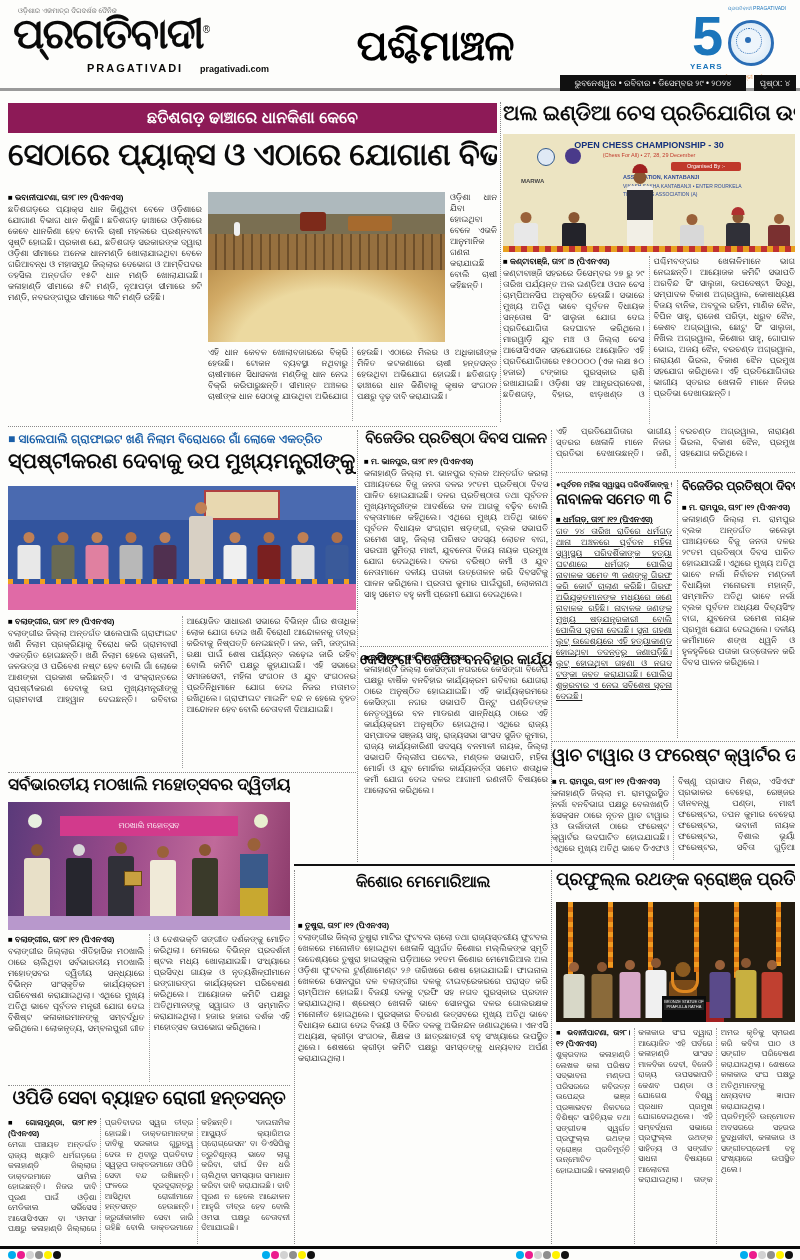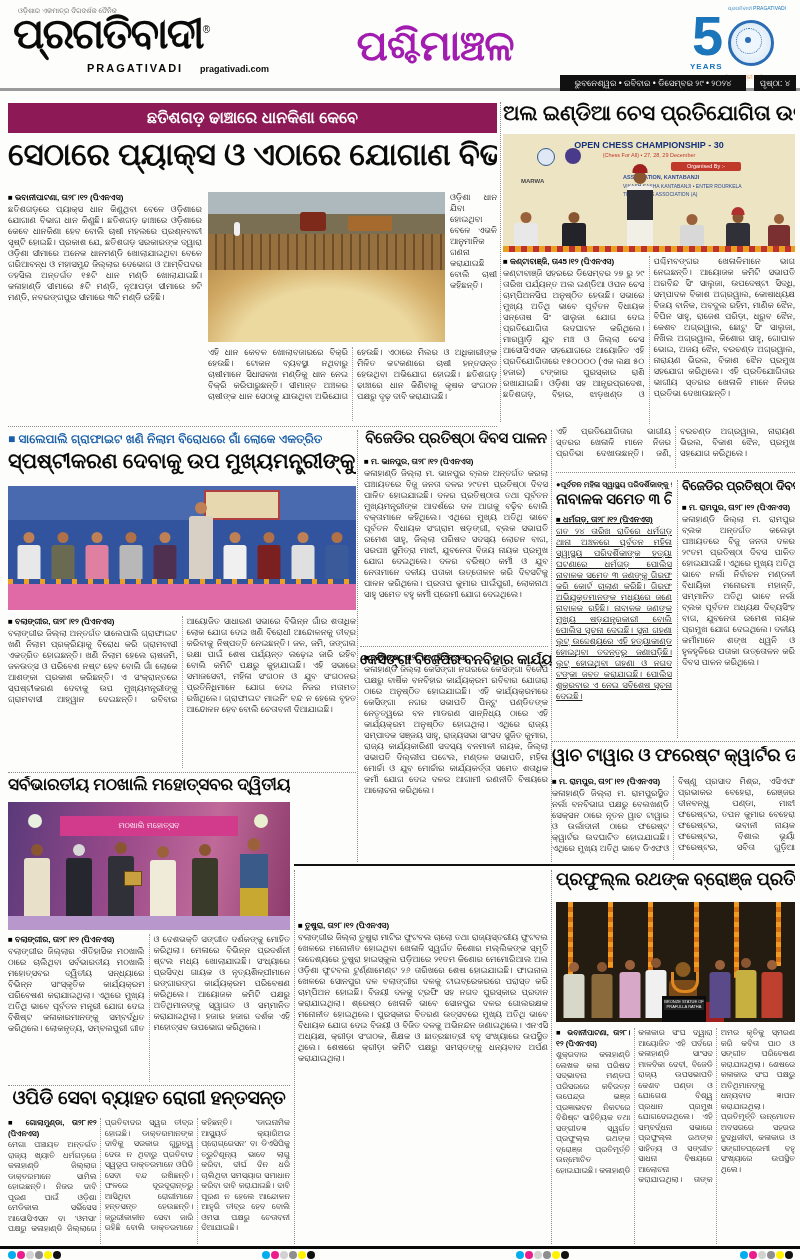--- a/index.html
+++ b/index.html
@@ -25,21 +25,21 @@
 <body>
 
 <div class="abs" style="left:0;top:0;width:800px;height:96px;">
   <div class="abs" style="left:18px;top:7px;font-size:7px;color:#666;">ଓଡ଼ିଶାର ଏକମାତ୍ର ଦିଗଦର୍ଶକ ଦୈନିକ</div>
   <div class="abs" style="left:13px;top:13px;font-size:42px;font-weight:900;letter-spacing:-2px;color:#0a0a0a;line-height:1;">
     <span>ପ୍ରଗତିବାଦୀ</span><sup style="font-size:10px;font-weight:400;">®</sup>
   </div>
   <div class="abs" style="left:87px;top:62px;font-size:11px;font-weight:bold;letter-spacing:2px;color:#0a0a0a;">PRAGATIVADI</div>
   <div class="abs" style="left:200px;top:64px;font-size:9px;font-weight:bold;color:#0a0a0a;">pragativadi.com</div>
 
-  <div class="abs" style="left:305px;top:22px;width:260px;text-align:center;font-size:42px;font-weight:bold;color:#a21caf;letter-spacing:-1px;">ପଶ୍ଚିମାଞ୍ଚଳ</div>
+  <div class="abs" style="left:305px;top:22px;width:260px;text-align:center;font-size:42px;font-weight:bold;color:#000000;letter-spacing:-1px;">ପଶ୍ଚିମାଞ୍ଚଳ</div>
 
   <div class="abs" style="left:684px;top:4px;width:110px;height:80px;">
     <div class="abs" style="right:8px;top:1px;font-size:5px;color:#1b75bb;white-space:nowrap;overflow:hidden;max-width:70px;">ପ୍ରଗତିବାଦୀ PRAGATIVADI</div>
     <div class="abs" style="left:8px;top:4px;font-size:56px;font-weight:800;color:#1b75bb;line-height:1;">5</div>
     <div class="abs" style="left:44px;top:16px;width:40px;height:40px;border-radius:50%;border:3px solid #2a6db5;background:radial-gradient(circle,#eef5fb 40%,#cfe4f4 100%);">
       <div class="abs" style="left:5px;top:5px;width:24px;height:24px;border-radius:50%;border:1px dotted #2a6db5;"></div>
       <div class="abs" style="left:14px;top:14px;width:6px;height:6px;border-radius:50%;background:#2a6db5;"></div>
     </div>
     <div class="abs" style="left:6px;top:58px;font-size:8px;font-weight:bold;letter-spacing:1px;color:#1b75bb;">YEARS</div>
     <div class="abs" style="left:0;top:70px;width:110px;text-align:center;font-size:6px;color:#e07820;white-space:nowrap;overflow:hidden;">ସୁବର୍ଣ୍ଣ ଜୟନ୍ତୀ ବର୍ଷ</div>
@@ -111,21 +111,21 @@
         <div class="abs" style="left:50%;transform:translateX(-50%);top:-5px;width:13px;height:8px;border-radius:7px 7px 0 0;background:#b03030;"></div>
         <div class="ft" style="width:24px;height:23px;background:#303038;"></div>
       </div>
     <div class="fig" style="left:264px;bottom:6px;width:24px;height:32px;">
         <div class="fh" style="top:0;width:10px;height:10px;background:#9a613a;"></div>
         <div class="ft" style="width:22px;height:21px;background:#7a3030;"></div>
       </div>
     <div class="abs" style="left:0;bottom:0;width:292px;height:6px;background:repeating-linear-gradient(90deg,#e8a020 0 6px,#c03030 6px 12px);"></div>
   </div>
   <div class="abs bt c2" style="left:503px;top:256px;width:292px;height:168px;">
-    <span class="by">■ କଣ୍ଟାବାଞ୍ଜି, ତା45।୧୨ (ପିଏନଏସ)</span>
+    <span class="by">■ କଣ୍ଟାବାଞ୍ଜି, ତା୨୮।5 (ପିଏନଏସ)</span>
     <span>କଣ୍ଟାବାଞ୍ଜି ସହରରେ ଡିସେମ୍ବର ୨୭ ରୁ ୨୯ ତାରିଖ ପର୍ଯ୍ୟନ୍ତ ଅଲ ଇଣ୍ଡିଆ ଓପନ ଚେସ ଚାମ୍ପିଅନସିପ ଅନୁଷ୍ଠିତ ହେଉଛି। ସଭାରେ ମୁଖ୍ୟ ଅତିଥି ଭାବେ ପୂର୍ବତନ ବିଧାୟକ ସନ୍ତୋଷ ସିଂ ସାଲୁଜା ଯୋଗ ଦେଇ ପ୍ରତିଯୋଗିତା ଉଦଘାଟନ କରିଥିଲେ। ମାରୱାଡ଼ି ଯୁବ ମଞ୍ଚ ଓ ଜିଲ୍ଲା ଚେସ ଆସୋସିଏସନ ସହଯୋଗରେ ଆୟୋଜିତ ଏହି ପ୍ରତିଯୋଗିତାରେ ୧୫୦୦୦୦ (ଏକ ଲକ୍ଷ ୫୦ ହଜାର) ଟଙ୍କାର ପୁରସ୍କାର ରାଶି ରଖାଯାଇଛି। ଓଡ଼ିଶା ସହ ଆନ୍ଧ୍ରପ୍ରଦେଶ, ଛତିଶଗଡ଼, ବିହାର, ଝାଡ଼ଖଣ୍ଡ ଓ ପଶ୍ଚିମବଙ୍ଗର ଖେଳାଳିମାନେ ଭାଗ ନେଇଛନ୍ତି। ଆୟୋଜକ କମିଟି ସଭାପତି ଅରବିନ୍ଦ ସିଂ ସାଲୁଜା, ଉପଦେଷ୍ଟା ସିଦ୍ଧି, ସମ୍ପାଦକ ବିକାଶ ଅଗ୍ରୱାଲ, କୋଷାଧ୍ୟକ୍ଷ ବିଜୟ ବାନିକ, ଅବଦୁଲ ରହିମ, ମାଣିକ ଝୈନ, ବିପିନ ସାହୁ, ରାଜେଶ ପରିଡ଼ା, ଧ୍ରୁବ ଝୈନ, କେଶବ ଅଗ୍ରୱାଲ, ଛୋଟୁ ସିଂ ସାଲୁଜା, ନିଖିଲ ଅଗ୍ରୱାଲ, କିଶୋର ସାହୁ, ଗୋପାଳ ଭୋଇ, ଅଜୟ ଝୈନ, ବରଚଣ୍ଡ ଅଗ୍ରୱାଲ, ନାରାୟଣ ଭିରଲ, ବିକାଶ ଝୈନ ପ୍ରମୁଖ ସହଯୋଗ କରିଥିଲେ। ଏହି ପ୍ରତିଯୋଗିତାର ଭାଗୀୟ ସ୍ତରର ଖେଳାଳି ମାନେ ନିଜର ପ୍ରତିଭା ଦେଖାଉଛନ୍ତି।</span>
   </div>
   <div class="abs bt" style="left:556px;top:426px;width:239px;height:42px;column-count:2;column-gap:9px;column-rule:1px dotted #9a9a9a;">
     <span>ଏହି ପ୍ରତିଯୋଗିତାର ଭାଗୀୟ ସ୍ତରର ଖେଳାଳି ମାନେ ନିଜର ପ୍ରତିଭା ଦେଖାଉଛନ୍ତି। ଜଣି, ବରଚଣ୍ଡ ଅଗ୍ରୱାଲ, ନାରାୟଣ ଭିରଲ, ବିକାଶ ଝୈନ, ପ୍ରମୁଖ ସହଯୋଗ କରିଥିଲେ।</span>
   </div>
 </div>
 
 <div>
   <div class="abs kick" style="left:8px;top:432px;width:348px;font-size:12px;color:#1a5fa8;">■ ସାଲେପାଲି ଗ୍ରାଫାଇଟ ଖଣି ନିଲାମ ବିରୋଧରେ ଗାଁ ଲୋକେ ଏକତ୍ରିତ</div>
   <div class="abs hl" style="left:8px;top:450px;width:348px;height:30px;font-size:21px;white-space:nowrap;">ସ୍ପଷ୍ଟୀକରଣ ଦେବାକୁ ଉପ ମୁଖ୍ୟମନ୍ତ୍ରୀଙ୍କୁ ଆହ୍ୱାନ</div>
@@ -265,20 +265,21 @@
 <div>
   <div class="abs hl" style="left:8px;top:1088px;width:282px;height:26px;font-size:19px;white-space:nowrap;">ଓପିଡି ସେବା ବ୍ୟାହତ ରୋଗୀ ହନ୍ତସନ୍ତ</div>
   <div class="abs bt c3" style="left:8px;top:1118px;width:282px;height:126px;font-size:8px;line-height:10.5px;">
     <span class="by" style="font-size:7.5px;">■ ଗୋଲାମୁଣ୍ଡା, ତା୨୮।୧୨ (ପିଏନଏସ)</span>
     <span>ମେଗା ପଞ୍ଚାୟତ ଅନ୍ତର୍ଗତ ରାଜ୍ୟ ଖ୍ୟାତି ଧର୍ମଗଡ଼ରେ କଳାହାଣ୍ଡି ଜିଲ୍ଲାର ଡାକ୍ତରମାନେ ସାମିଲ ହୋଇଛନ୍ତି। ନିଜର ଦାବି ପୂରଣ ପାଇଁ ଓଡ଼ିଶା ମେଡିକାଲ ସର୍ଭିସେସ ଆସୋସିଏସନ ବା 'ଓମସା' ପକ୍ଷରୁ କଳାହାଣ୍ଡି ଜିଲ୍ଲାରେ ପ୍ରତିବାଦର ସ୍ୱର ତୀବ୍ର ହୋଇଛି। ଡାକ୍ତରମାନଙ୍କ ଦାବିକୁ ସରକାର ଗୁରୁତ୍ୱ ଦେଉ ନ ଥିବାରୁ ପ୍ରତିବାଦ ସ୍ୱରୂପ ଡାକ୍ତରମାନେ ଓପିଡି ସେବା ବନ୍ଦ ରଖିଛନ୍ତି। ଫଳରେ ଦୂରଦୂରାନ୍ତରୁ ଆସିଥିବା ରୋଗୀମାନେ ହନ୍ତସନ୍ତ ହେଉଛନ୍ତି। ଜରୁରୀକାଳୀନ ସେବା ଜାରି ରହିଛି ବୋଲି ଡାକ୍ତରମାନେ କହିଛନ୍ତି। 'ଡାଇନାମିକ ଆସ୍ୟୁର୍ଡ କ୍ୟାରିଅର ପ୍ରୋଗ୍ରେସନ' ବା ଡିଏସିପିକୁ ତ୍ରୁଟିଶୂନ୍ୟ ଭାବେ ଲାଗୁ କରିବା, ଦୀର୍ଘ ଦିନ ଧରି ଚାଲିଥିବା ସମସ୍ୟାର ସମାଧାନ କରିବା ଦାବି କରାଯାଇଛି। ଦାବି ପୂରଣ ନ ହେଲେ ଆନ୍ଦୋଳନ ଆହୁରି ତୀବ୍ର ହେବ ବୋଲି ଓମସା ପକ୍ଷରୁ ଚେତାବନୀ ଦିଆଯାଇଛି।</span>
   </div>
 </div>
 
 <div>
   <div class="abs hl" style="left:298px;top:872px;width:250px;height:42px;font-size:16px;line-height:20px;">
+    <span style="display:block;white-space:nowrap;overflow:hidden;">କିଶୋର ମେମୋରିଆଲ</span>
   </div>
   <div class="abs bt" style="left:298px;top:920px;width:250px;height:324px;">
     <span class="by">■ ତୁଷୁରା, ତା୨୮।୧୨ (ପିଏନଏସ)</span>
     <span>ବଲାଙ୍ଗୀର ଜିଲ୍ଲା ତୁଷୁରା ମାଟିର ଫୁଟବଲ ଚାଲୋ ତଥା ରାଜ୍ୟସ୍ତରୀୟ ଫୁଟବଲ ଖେଳରେ ମନୋନୀତ ହୋଇଥିବା ଖେଳାଳି ସ୍ୱର୍ଗତ କିଶୋର ମଲ୍ଲିକଙ୍କ ସ୍ମୃତି ଉଦ୍ଦେଶ୍ୟରେ ତୁଷୁରା ହାଇସ୍କୁଲ ପଡ଼ିଆରେ ୨୧ତମ କିଶୋର ମେମୋରିଆଲ ଅଲ ଓଡ଼ିଶା ଫୁଟବଲ ଟୁର୍ଣ୍ଣାମେଣ୍ଟ ୨୬ ତାରିଖରେ ଶେଷ ହୋଇଯାଇଛି। ଫାଇନାଲ ଖେଳରେ ସୋନପୁର ଦଳ ବଲାଙ୍ଗୀର ଦଳକୁ ଟାଇବ୍ରେକରରେ ପରାସ୍ତ କରି ଚାମ୍ପିଅନ ହୋଇଛି। ବିଜୟୀ ଦଳକୁ ଟ୍ରଫି ସହ ନଗଦ ପୁରସ୍କାର ପ୍ରଦାନ କରାଯାଇଥିଲା। ଶ୍ରେଷ୍ଠ ଖେଳାଳି ଭାବେ ସୋନପୁର ଦଳର ଗୋଲରକ୍ଷକ ମନୋନୀତ ହୋଇଥିଲେ। ପୁରସ୍କାର ବିତରଣ ଉତ୍ସବରେ ମୁଖ୍ୟ ଅତିଥି ଭାବେ ବିଧାୟକ ଯୋଗ ଦେଇ ବିଜୟୀ ଓ ବିଜିତ ଦଳକୁ ଅଭିନନ୍ଦନ ଜଣାଇଥିଲେ। ଏନଏସି ଅଧ୍ୟକ୍ଷ, କ୍ରୀଡ଼ା ସଂଗଠକ, ଶିକ୍ଷକ ଓ ଛାତ୍ରଛାତ୍ରୀ ବହୁ ସଂଖ୍ୟାରେ ଉପସ୍ଥିତ ଥିଲେ। ଶେଷରେ କ୍ରୀଡ଼ା କମିଟି ପକ୍ଷରୁ ସମସ୍ତଙ୍କୁ ଧନ୍ୟବାଦ ଅର୍ପଣ କରାଯାଇଥିଲା।</span>
   </div>
 </div>
 
 <div>
   <div class="abs hl" style="left:556px;top:870px;width:239px;height:28px;font-size:18px;white-space:nowrap;">ପ୍ରଫୁଲ୍ଲ ରଥଙ୍କ ବ୍ରୋଞ୍ଜ ପ୍ରତିମୂର୍ତ୍ତି ଉନ୍ମୋଚିତ</div>
   <div class="photo" style="left:556px;top:902px;width:239px;height:120px;background:#241c10;">

